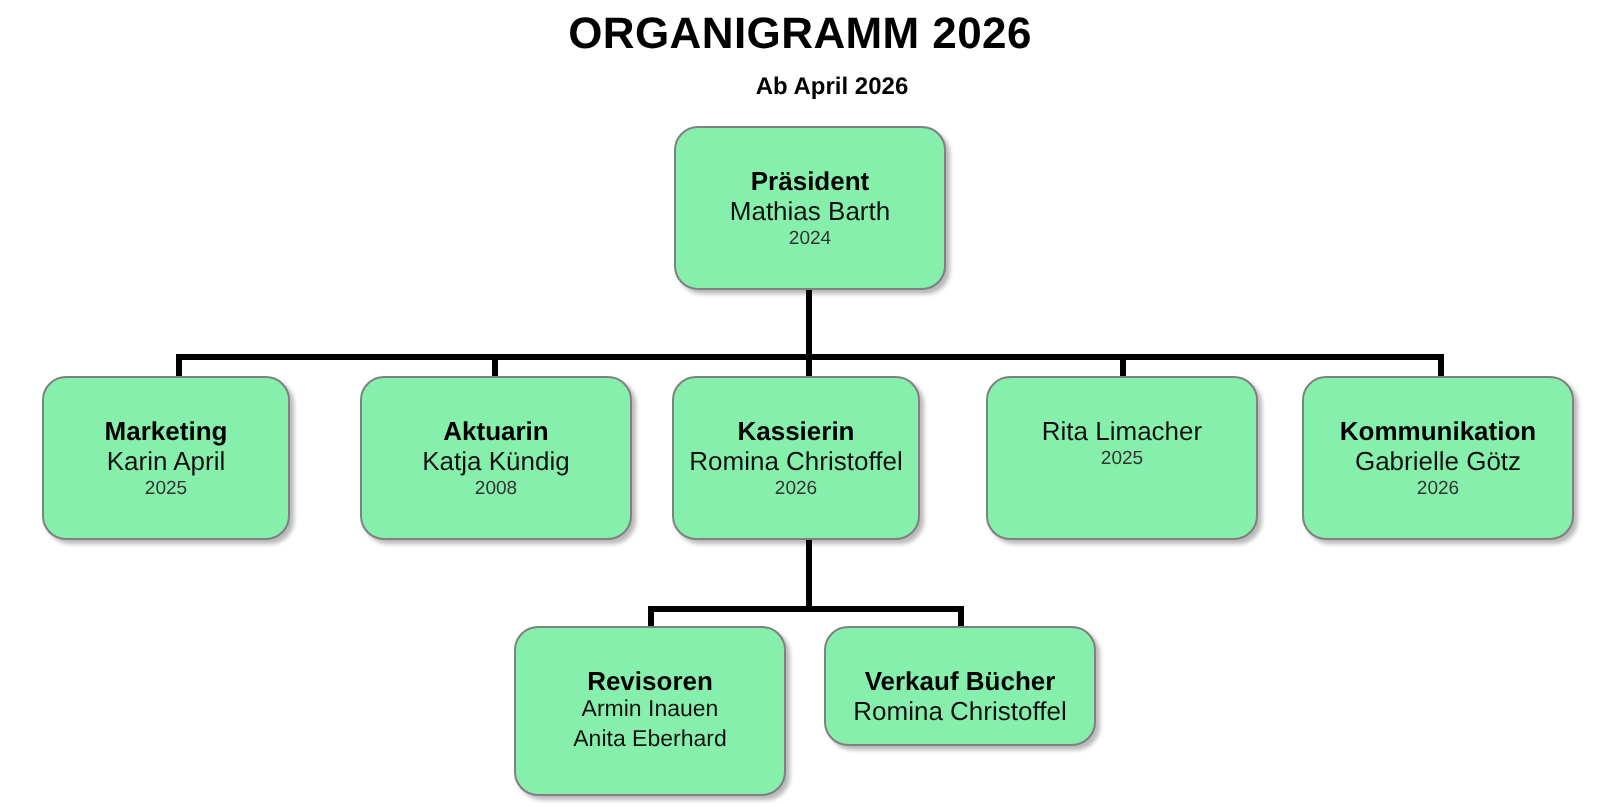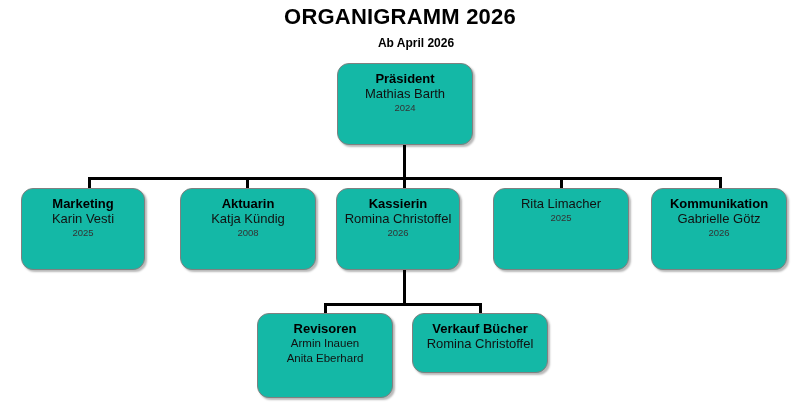--- a/index.html
+++ b/index.html
@@ -36,25 +36,25 @@
     text-align: center;
     font-size: 12px;
     font-weight: bold;
     color: #000000;
   }
 
   
   .node {
     position: absolute;
     box-sizing: border-box;
-    background: #14b8a6;
+    background: #86efac;
     border: 1px solid #808080;
     border-radius: 12px;
     box-shadow: 2px 2px 2px rgba(0,0,0,0.28);
-    padding-top: 7px;
+    padding-top: 19px;
     text-align: center;
   }
   .node-role {
     font-size: 13px;
     font-weight: bold;
     line-height: 15px;
     color: #000000;
   }
   .node-person {
     font-size: 13px;
@@ -110,21 +110,21 @@
 <div class="line line-v" style="left:479px; top:303px; height:12px;"></div>
 
 <div class="node" style="left:337px; top:63px; width:136px; height:82px;">
   <div class="node-role">Präsident</div>
   <div class="node-person">Mathias Barth</div>
   <div class="node-year">2024</div>
 </div>
 
 <div class="node" style="left:21px; top:188px; width:124px; height:82px;">
   <div class="node-role">Marketing</div>
-  <div class="node-person">Karin Vesti</div>
+  <div class="node-person">Karin April</div>
   <div class="node-year">2025</div>
 </div>
 
 <div class="node" style="left:180px; top:188px; width:136px; height:82px;">
   <div class="node-role">Aktuarin</div>
   <div class="node-person">Katja Kündig</div>
   <div class="node-year">2008</div>
 </div>
 
 <div class="node" style="left:336px; top:188px; width:124px; height:82px;">

